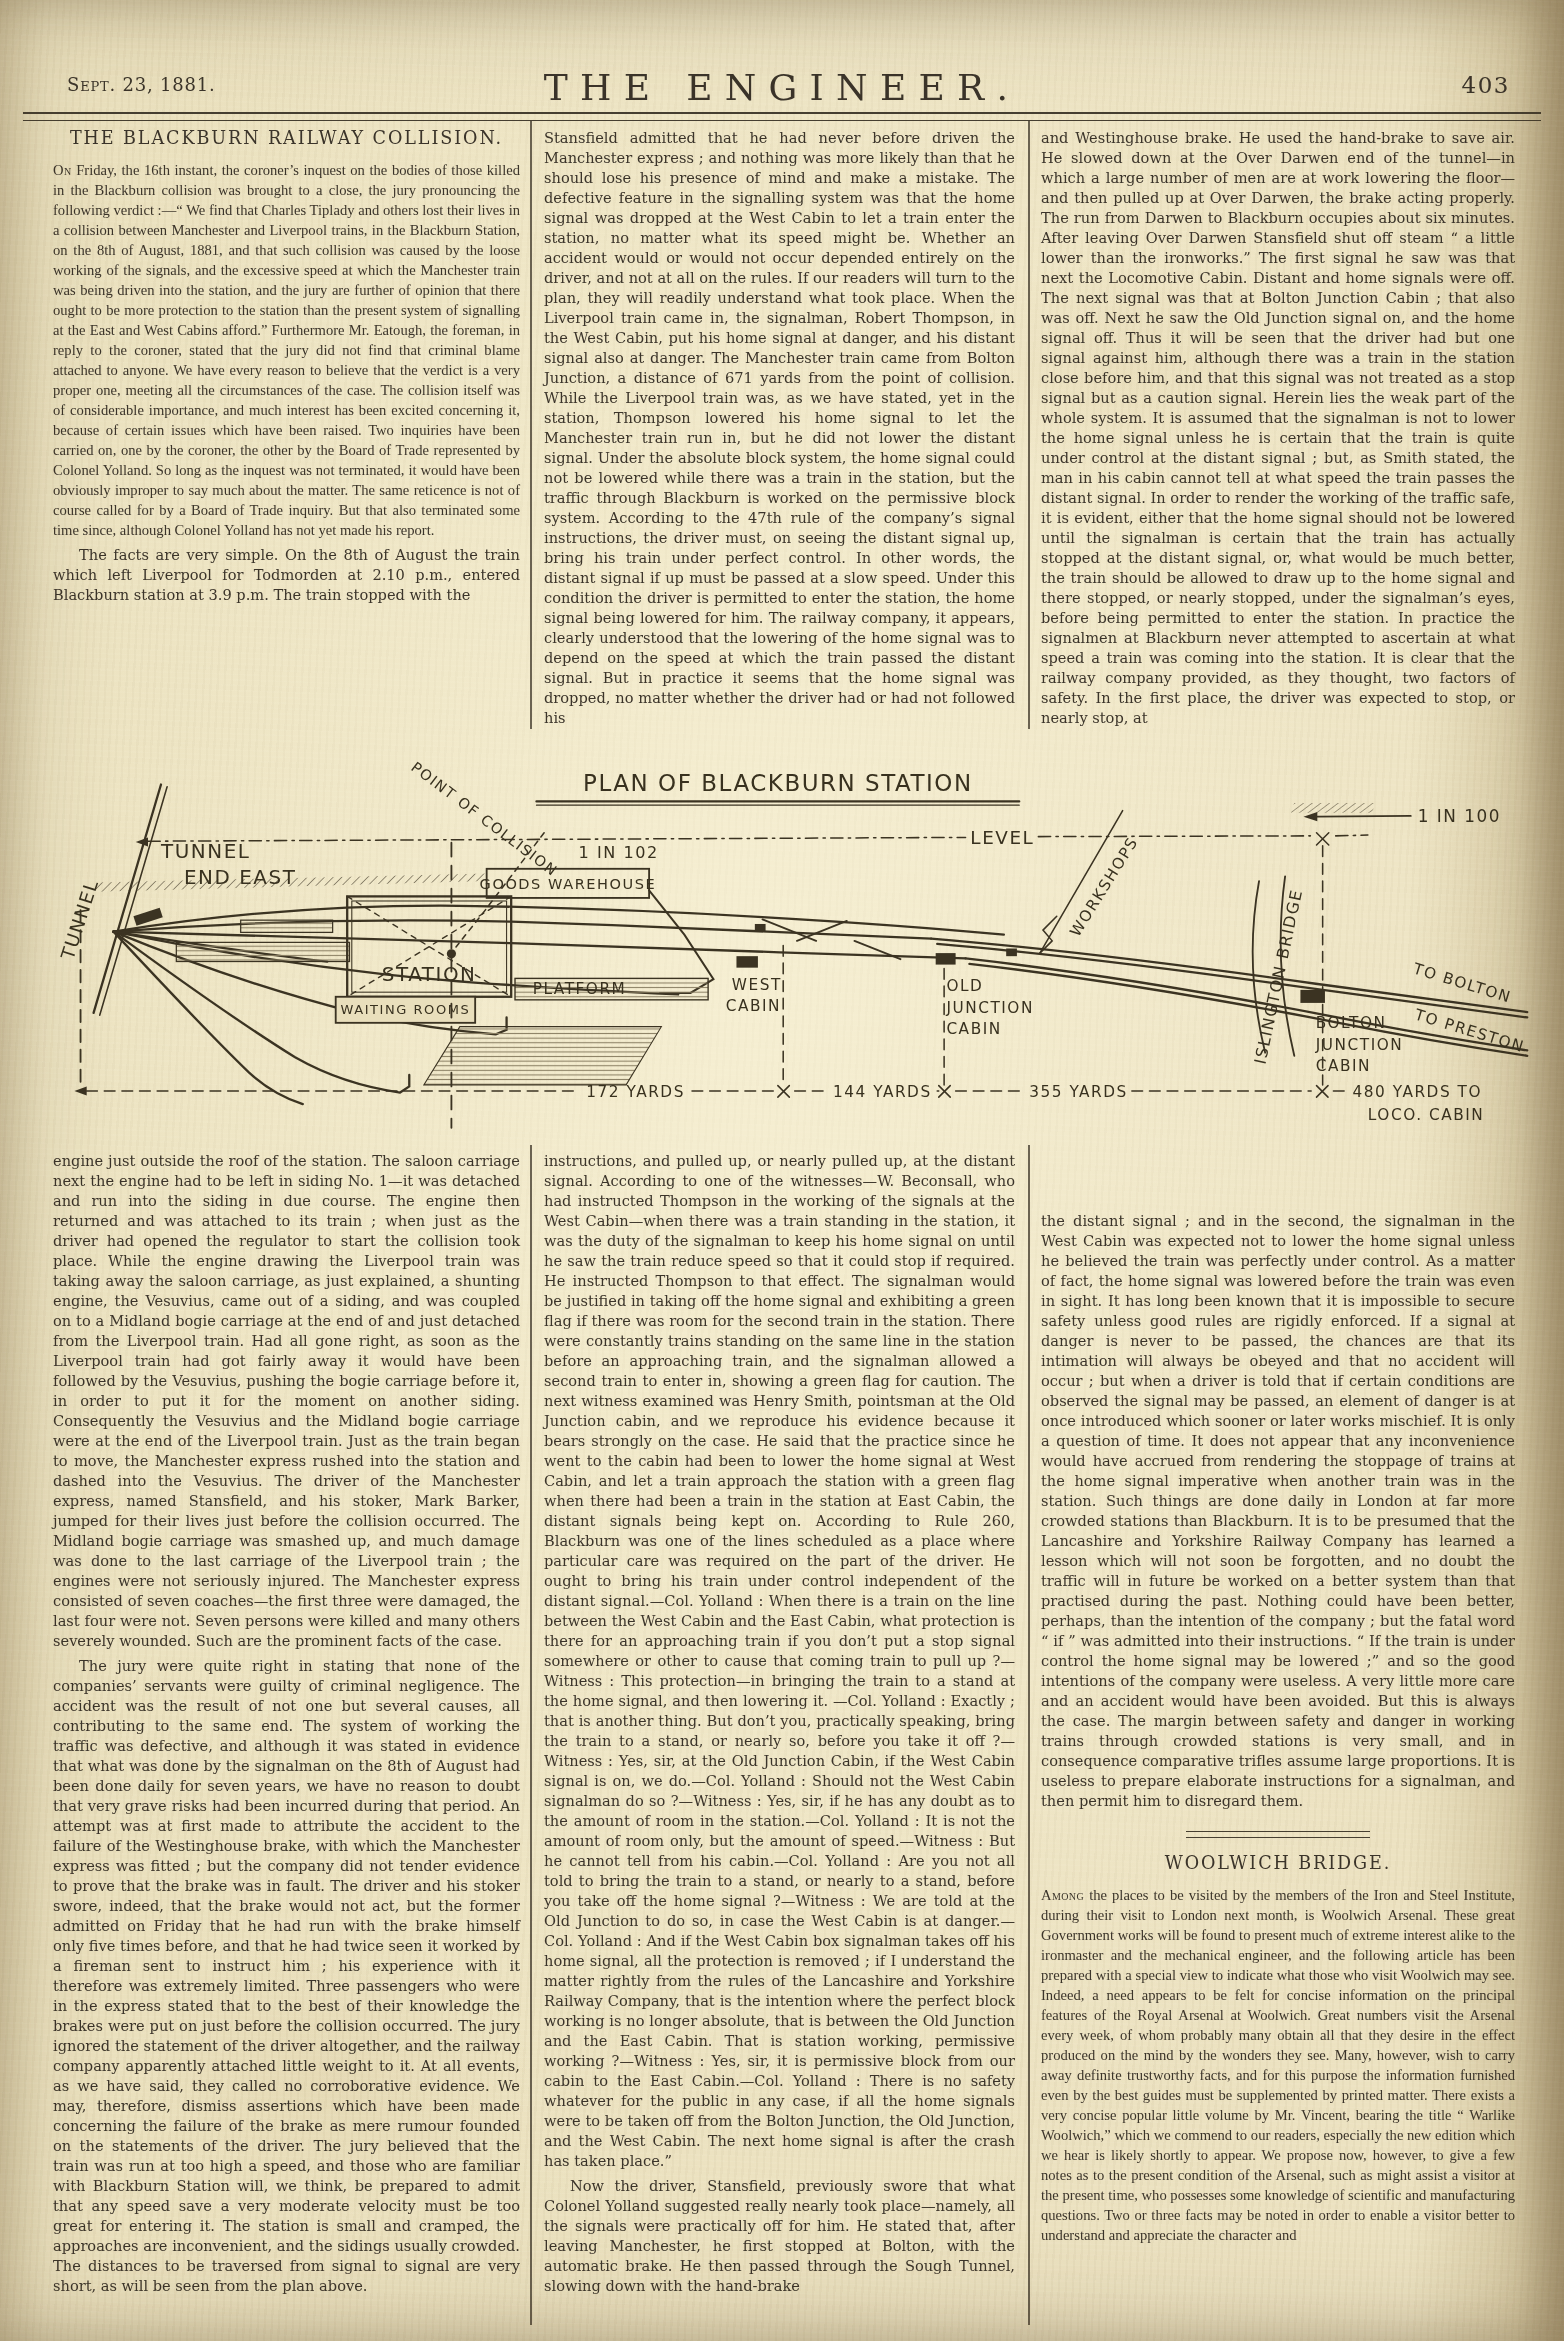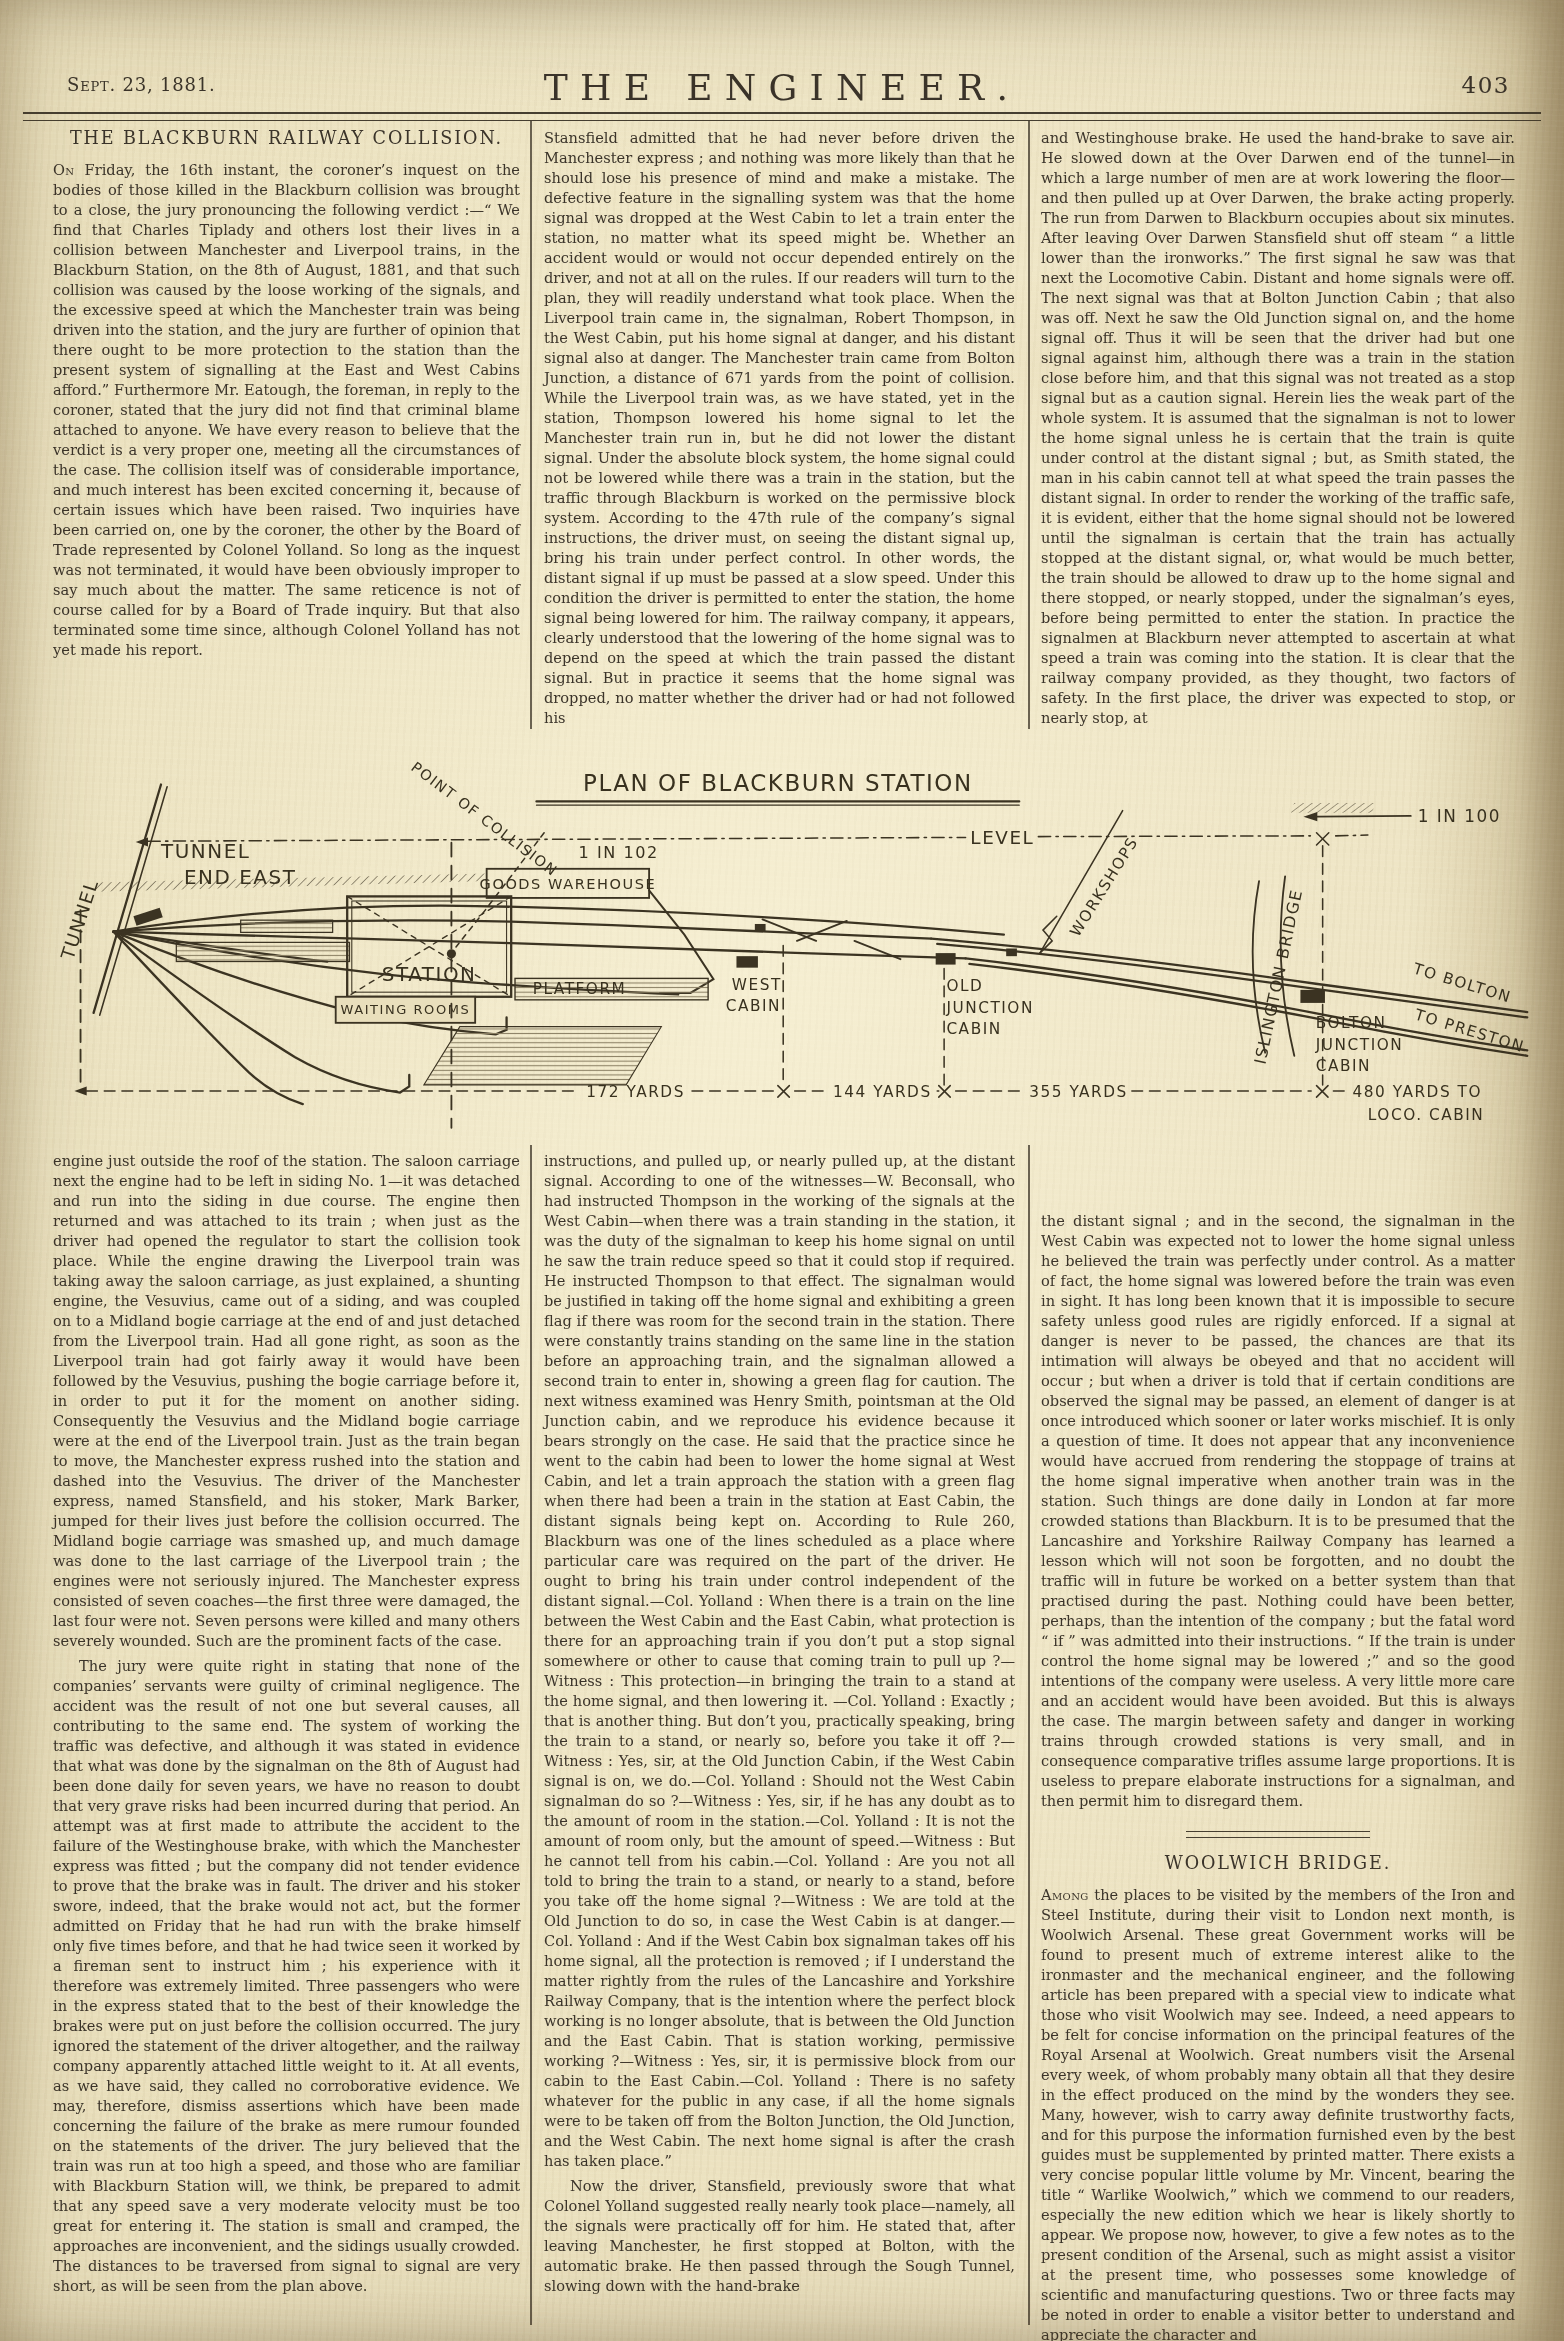--- a/index.html
+++ b/index.html
@@ -29,21 +29,21 @@
     font-size:36px; letter-spacing:12.3px; }
   .m-page{position:absolute; right:54px; top:72px; font-size:23px; letter-spacing:1.5px;}
   .rule-double{position:absolute; left:23px; width:1518px; height:6.1px;
     border-top:2.3px solid #453e30; border-bottom:1.5px solid #453e30;}
   .rule-top{top:112px;}
 
   
   .col{position:absolute; text-align:justify; font-size:14.6px; line-height:20px;
     overflow:hidden;}
   .col p{margin:5px; text-indent:26px;}
-  .col .lead-p{text-indent:0;}
+  .col .lead-p{text-indent:0;font-family:Liberation Serif, serif;}
   .cont p:first-child{text-indent:0;}
   .lead{font-variant:small-caps; letter-spacing:0.4px;}
   .article-title{margin:4.6px 0 12.3px; text-align:center; font-weight:normal;
     font-size:17.6px; letter-spacing:1.9px; text-indent:0;}
   .vrule{position:absolute; width:1.5px; background:rgba(62,54,40,.75);}
   .divider{width:184px; margin:20px auto 15.3px; height:4.6px;
     border-top:1.9px solid #453e30; border-bottom:1.1px solid #453e30;}
 
   
   .diagram{position:absolute; left:42px; top:760px; width:1487px; height:377px;}
@@ -63,20 +63,23 @@
   <div class="rule-double rule-top"></div>
 
   <div class="vrule" style="left:530px; top:121px; height:608px;"></div>
   <div class="vrule" style="left:1028px; top:121px; height:608px;"></div>
   <div class="vrule" style="left:530px; top:1145px; height:1180px;"></div>
   <div class="vrule" style="left:1028px; top:1145px; height:1180px;"></div>
 
   <div class="col" style="left:48px; top:123px; width:477px; height:607px;">
     <h2 class="article-title">THE BLACKBURN RAILWAY COLLISION.</h2>
     <p class="lead-p"><span class="lead">On</span><span> Friday, the 16th instant, the coroner’s inquest on the bodies of those killed in the Blackburn collision was brought to a close, the jury pronouncing the following verdict :—“ We find that Charles Tiplady and others lost their lives in a collision between Manchester and Liverpool trains, in the Blackburn Station, on the 8th of August, 1881, and that such collision was caused by the loose working of the signals, and the excessive speed at which the Manchester train was being driven into the station, and the jury are further of opinion that there ought to be more protection to the station than the present system of signalling at the East and West Cabins afford.”  Furthermore Mr. Eatough, the foreman, in reply to the coroner, stated that the jury did not find that criminal blame attached to anyone.  We have every reason to believe that the verdict is a very proper one, meeting all the circumstances of the case.  The collision itself was of considerable importance, and much interest has been excited concerning it, because of certain issues which have been raised.  Two inquiries have been carried on, one by the coroner, the other by the Board of Trade represented by Colonel Yolland.  So long as the inquest was not terminated, it would have been obviously improper to say much about the matter.  The same reticence is not of course called for by a Board of Trade inquiry.  But that also terminated some time since, although Colonel Yolland has not yet made his report.</span></p>
+    <div>
+        <p>The facts are very simple.  On the 8th of August the train which left Liverpool for Todmorden at 2.10 p.m., entered Blackburn station at 3.9 p.m.  The train stopped with the</p>
+      </div>
   </div>
 
   <div class="col cont" style="left:539px; top:123px; width:481px; height:607px;">
     <div>
         <p>Stansfield admitted that he had never before driven the Manchester express ; and nothing was more likely than that he should lose his presence of mind and make a mistake.  The defective feature in the signalling system was that the home signal was dropped at the West Cabin to let a train enter the station, no matter what its speed might be.  Whether an accident would or would not occur depended entirely on the driver, and not at all on the rules.  If our readers will turn to the plan, they will readily understand what took place.  When the Liverpool train came in, the signalman, Robert Thompson, in the West Cabin, put his home signal at danger, and his distant signal also at danger.  The Manchester train came from Bolton Junction, a distance of 671 yards from the point of collision.  While the Liverpool train was, as we have stated, yet in the station, Thompson lowered his home signal to let the Manchester train run in, but he did not lower the distant signal.  Under the absolute block system, the home signal could not be lowered while there was a train in the station, but the traffic through Blackburn is worked on the permissive block system.  According to the 47th rule of the company’s signal instructions, the driver must, on seeing the distant signal up, bring his train under perfect control.  In other words, the distant signal if up must be passed at a slow speed.  Under this condition the driver is permitted to enter the station, the home signal being lowered for him.  The railway company, it appears, clearly understood that the lowering of the home signal was to depend on the speed at which the train passed the distant signal.  But in practice it seems that the home signal was dropped, no matter whether the driver had or had not followed his</p>
       </div>
   </div>
 
   <div class="col cont" style="left:1036px; top:123px; width:484px; height:607px;">
     <div>

